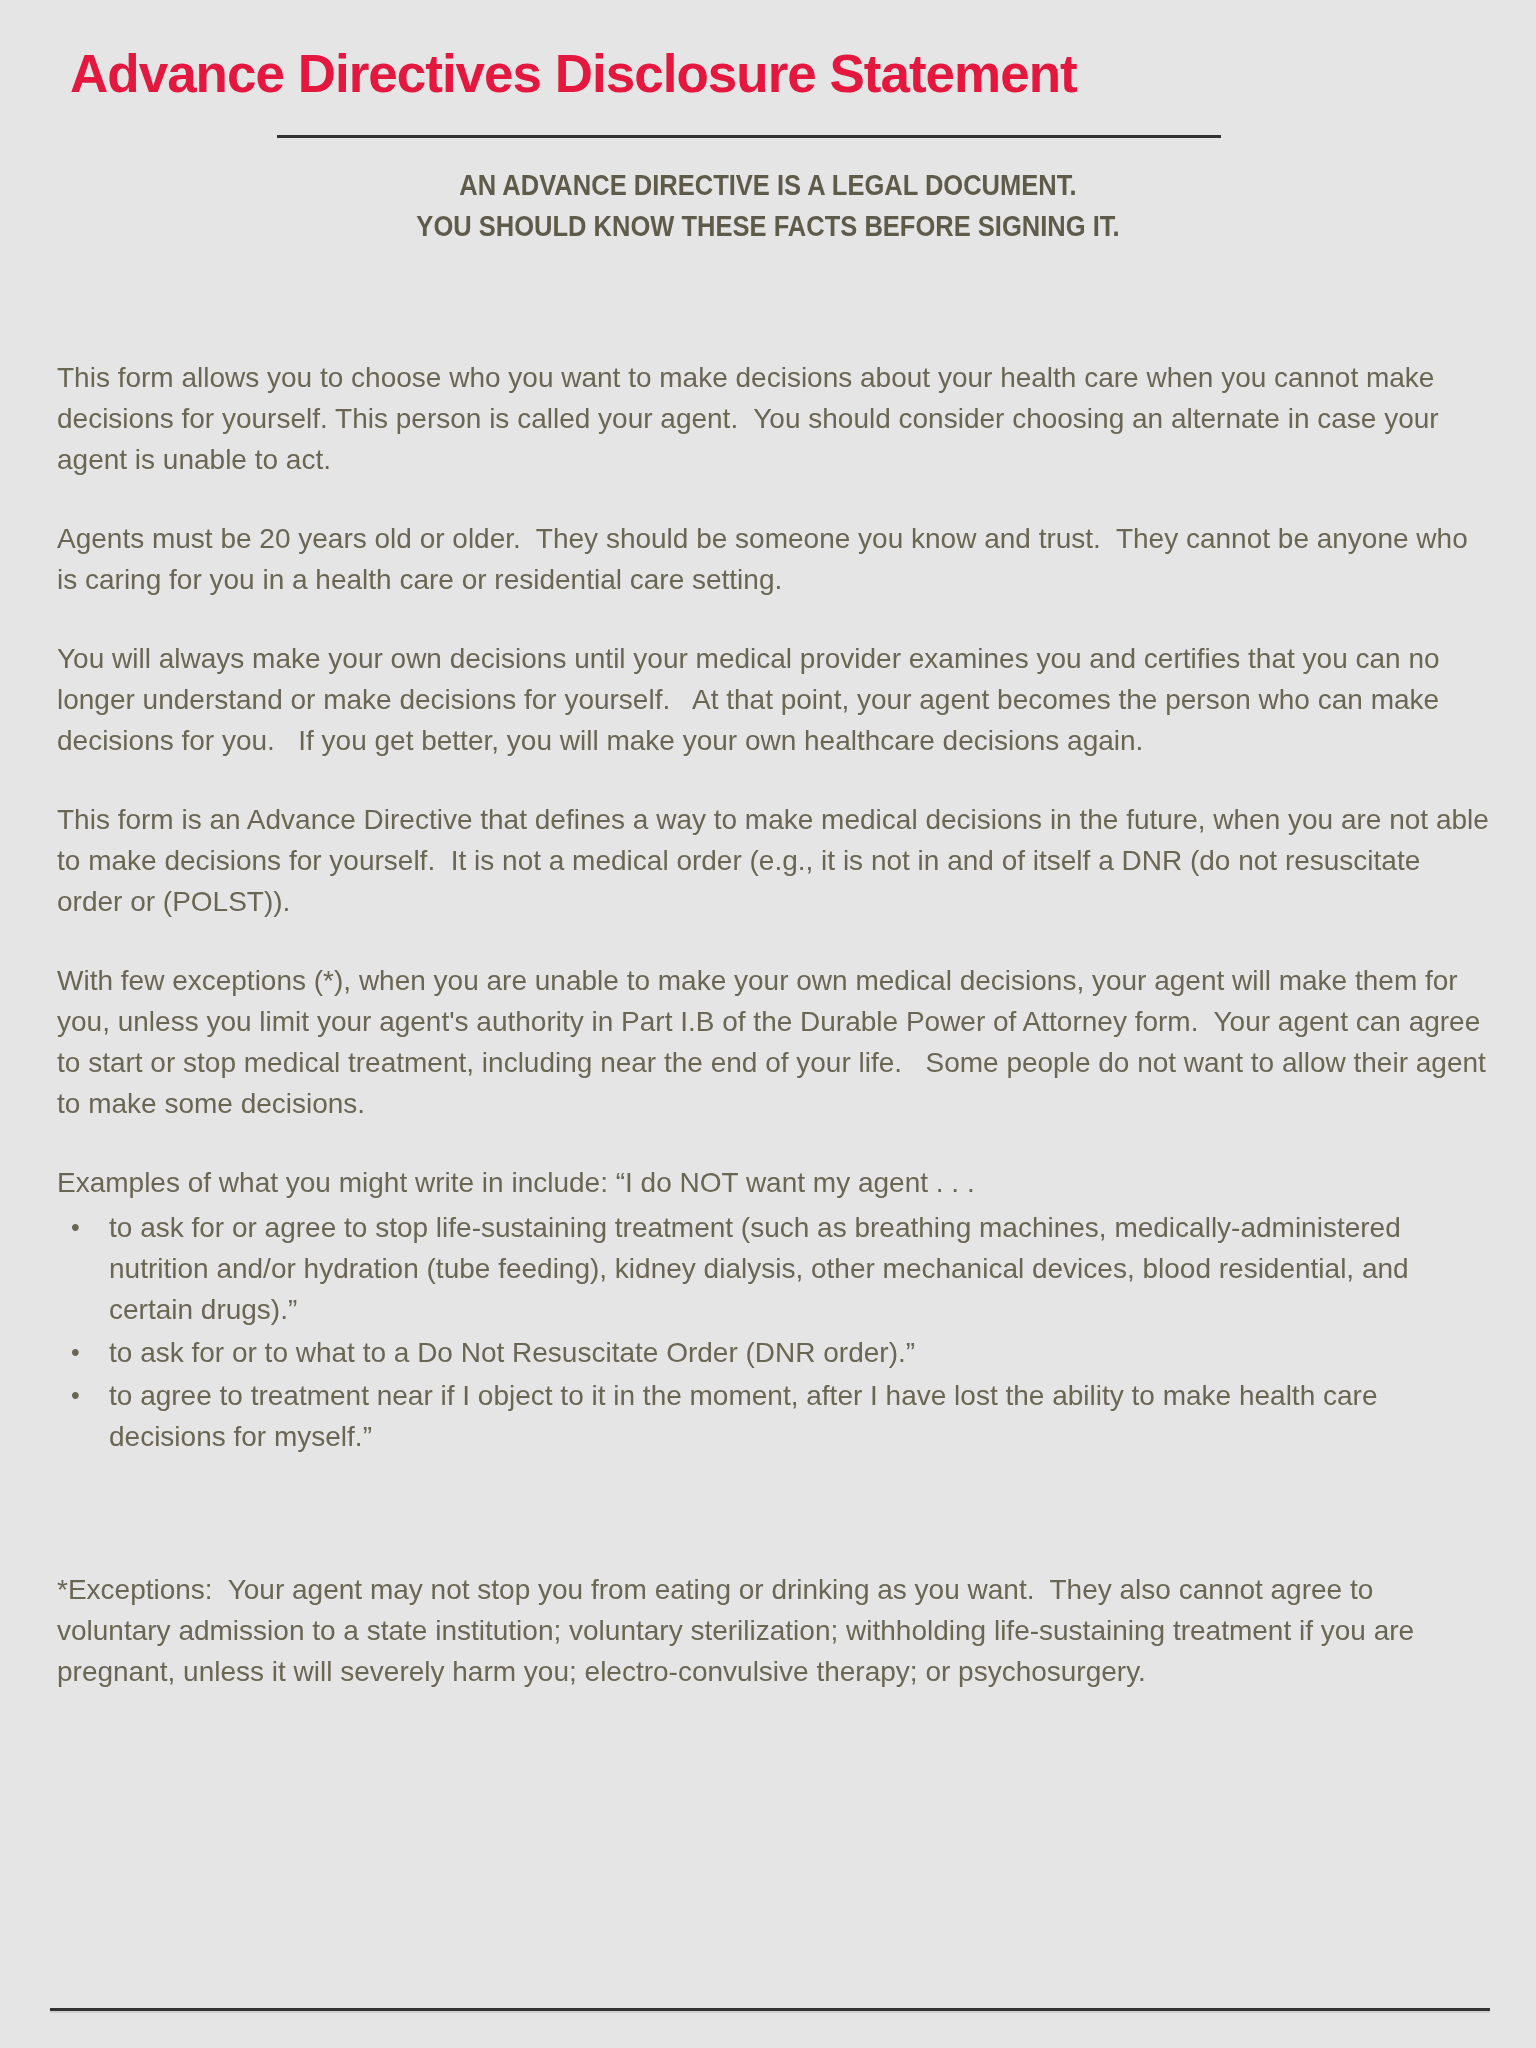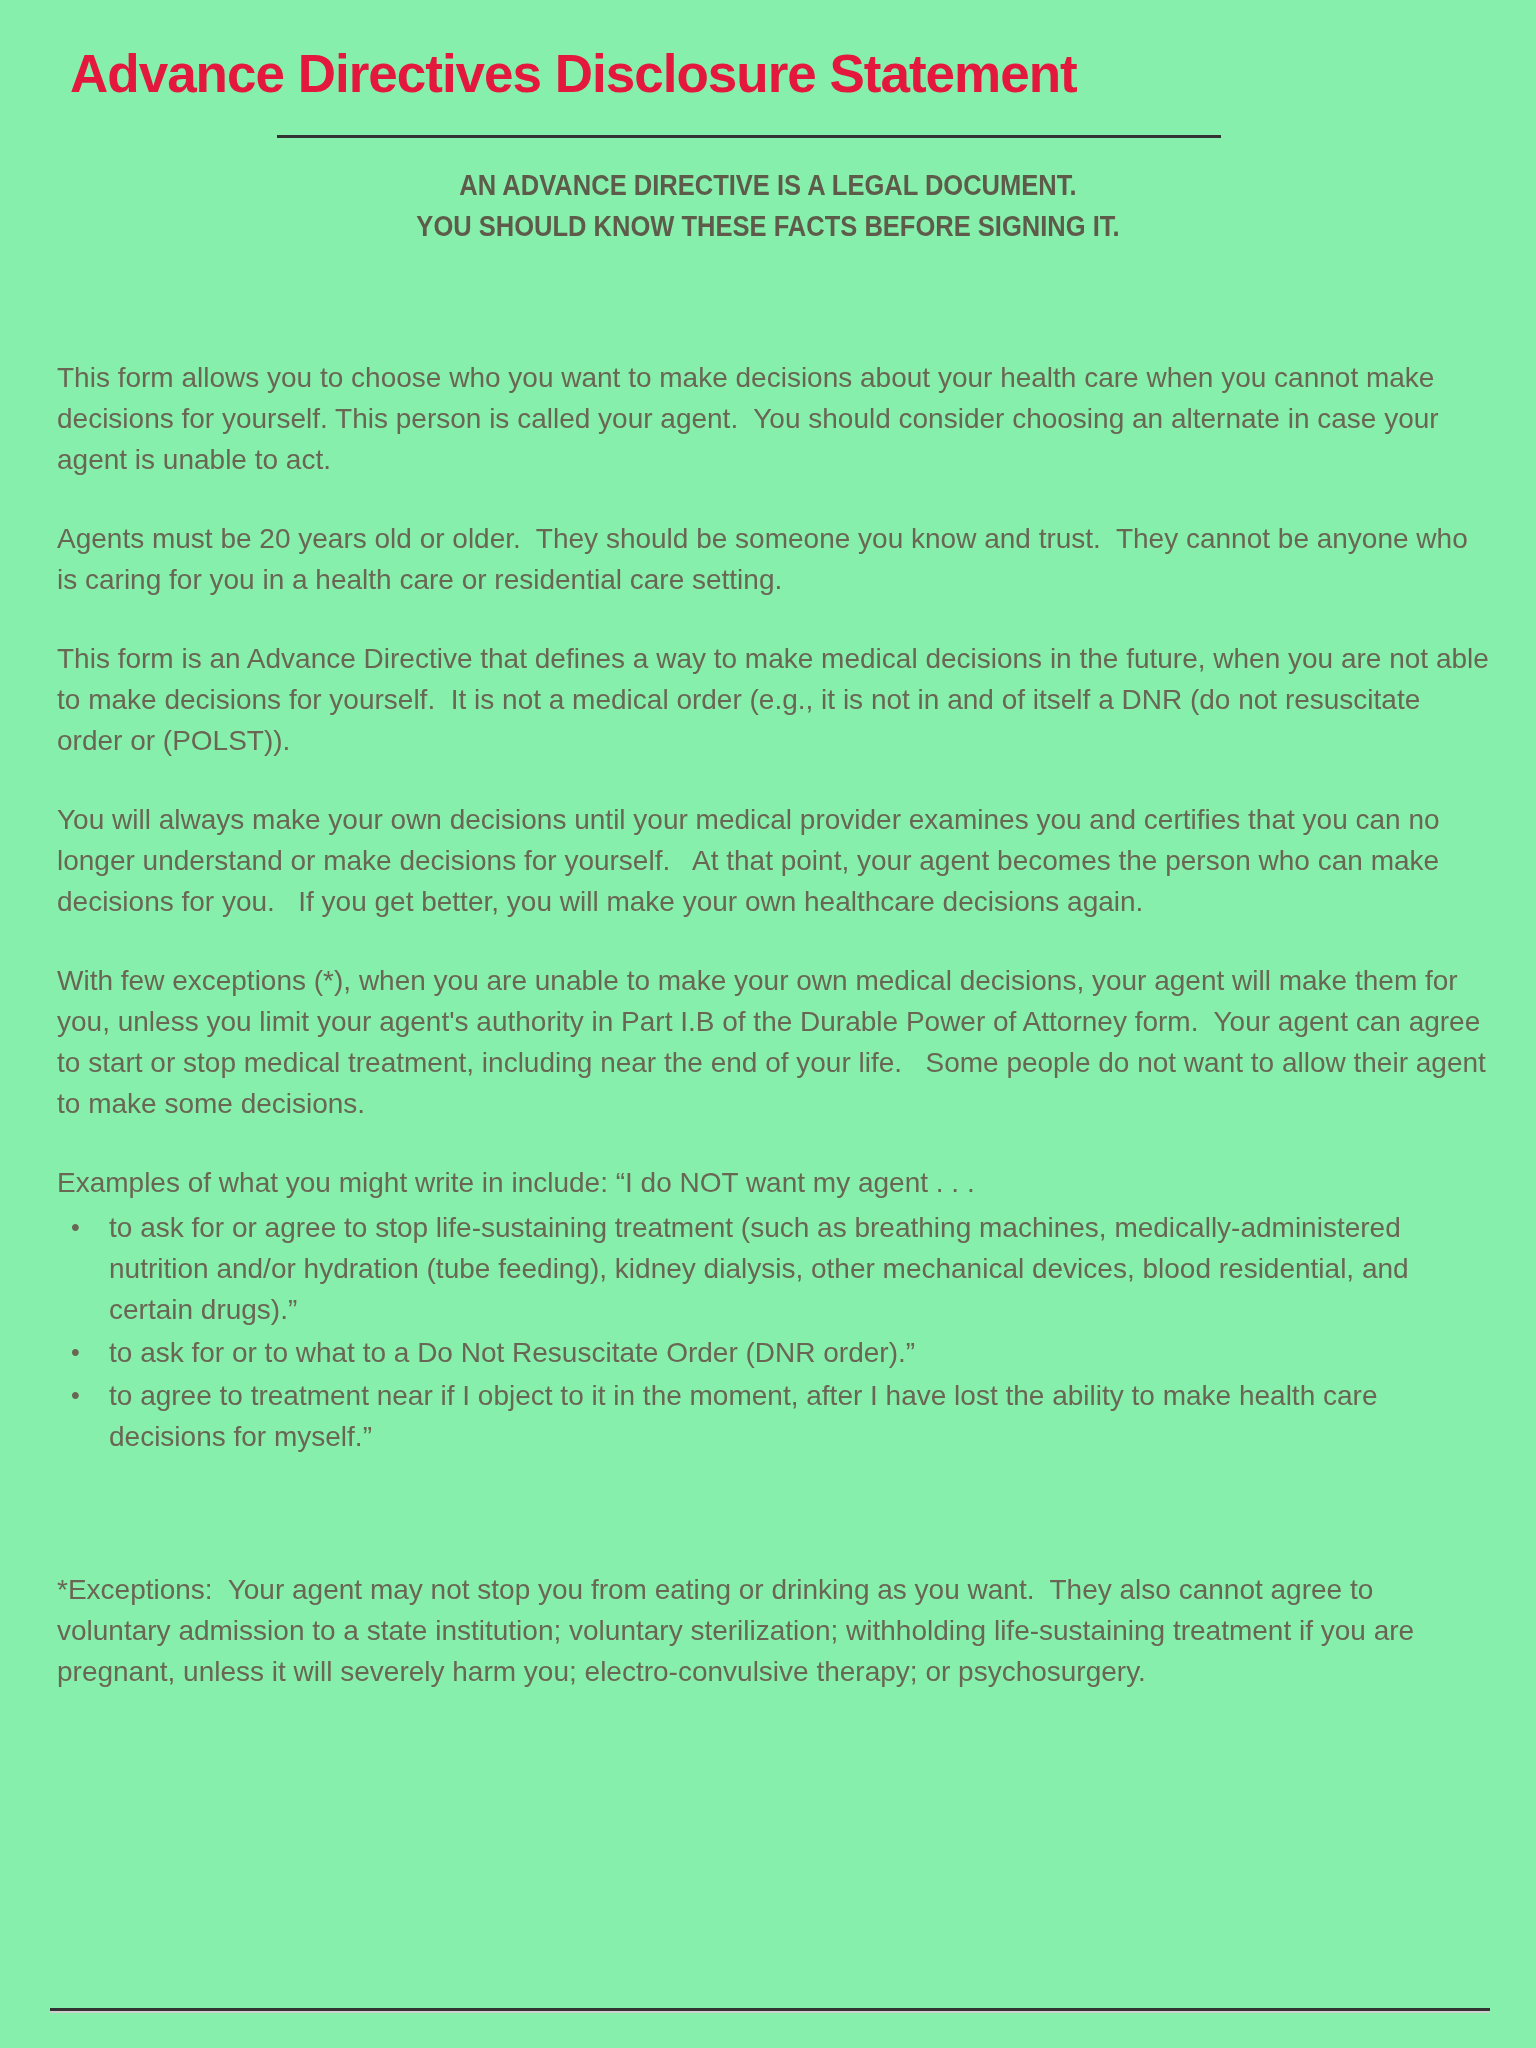--- a/index.html
+++ b/index.html
@@ -4,21 +4,21 @@
 <style>
   html, body {
     margin: 0;
     padding: 0;
     background: #ffffff;
   }
   .page {
     position: relative;
     width: 1536px;
     height: 2048px;
-    background: #86efac;
+    background: #e5e5e5;
     font-family: "Liberation Sans", "DejaVu Sans", sans-serif;
     overflow: hidden;
   }
   .title {
     margin: 44px 0 0 70px;
     font-size: 53px;
     line-height: 1.12;
     font-weight: bold;
     letter-spacing: -1px;
     color: var(--title-red, #e4173e);
@@ -95,23 +95,23 @@
     <div>AN ADVANCE DIRECTIVE IS A LEGAL DOCUMENT.</div>
     <div>YOU SHOULD KNOW THESE FACTS BEFORE SIGNING IT.</div>
   </div>
 
   <div class="content">
 
     <p class="first">This form allows you to choose who you want to make decisions about your health care when you cannot make decisions for yourself. This person is called your agent.  You should consider choosing an alternate in case your agent is unable to act.</p>
 
     <p>Agents must be 20 years old or older.  They should be someone you know and trust.  They cannot be anyone who is caring for you in a health care or residential care setting.</p>
 
+    <p>You will always make your own decisions until your medical provider examines you and certifies that you can no longer understand or make decisions for yourself.   At that point, your agent becomes the person who can make decisions for you.   If you get better, you will make your own healthcare decisions again.</p>
+
     <p>This form is an Advance Directive that defines a way to make medical decisions in the future, when you are not able to make decisions for yourself.  It is not a medical order (e.g., it is not in and of itself a DNR (do not resuscitate order or (POLST)).</p>
-
-    <p>You will always make your own decisions until your medical provider examines you and certifies that you can no longer understand or make decisions for yourself.   At that point, your agent becomes the person who can make decisions for you.   If you get better, you will make your own healthcare decisions again.</p>
 
     <p>With few exceptions (*), when you are unable to make your own medical decisions, your agent will make them for you, unless you limit your agent's authority in Part I.B of the Durable Power of Attorney form.  Your agent can agree to start or stop medical treatment, including near the end of your life.   Some people do not want to allow their agent to make some decisions.</p>
 
     <p>Examples of what you might write in include: “I do NOT want my agent . . .</p>
 
     <ul class="examples">
       <li>
         <span class="marker">•</span>
         <span class="btext">to ask for or agree to stop life-sustaining treatment (such as breathing machines, medically-administered nutrition and/or hydration (tube feeding), kidney dialysis, other mechanical devices, blood residential, and certain drugs).”</span>
       </li>

